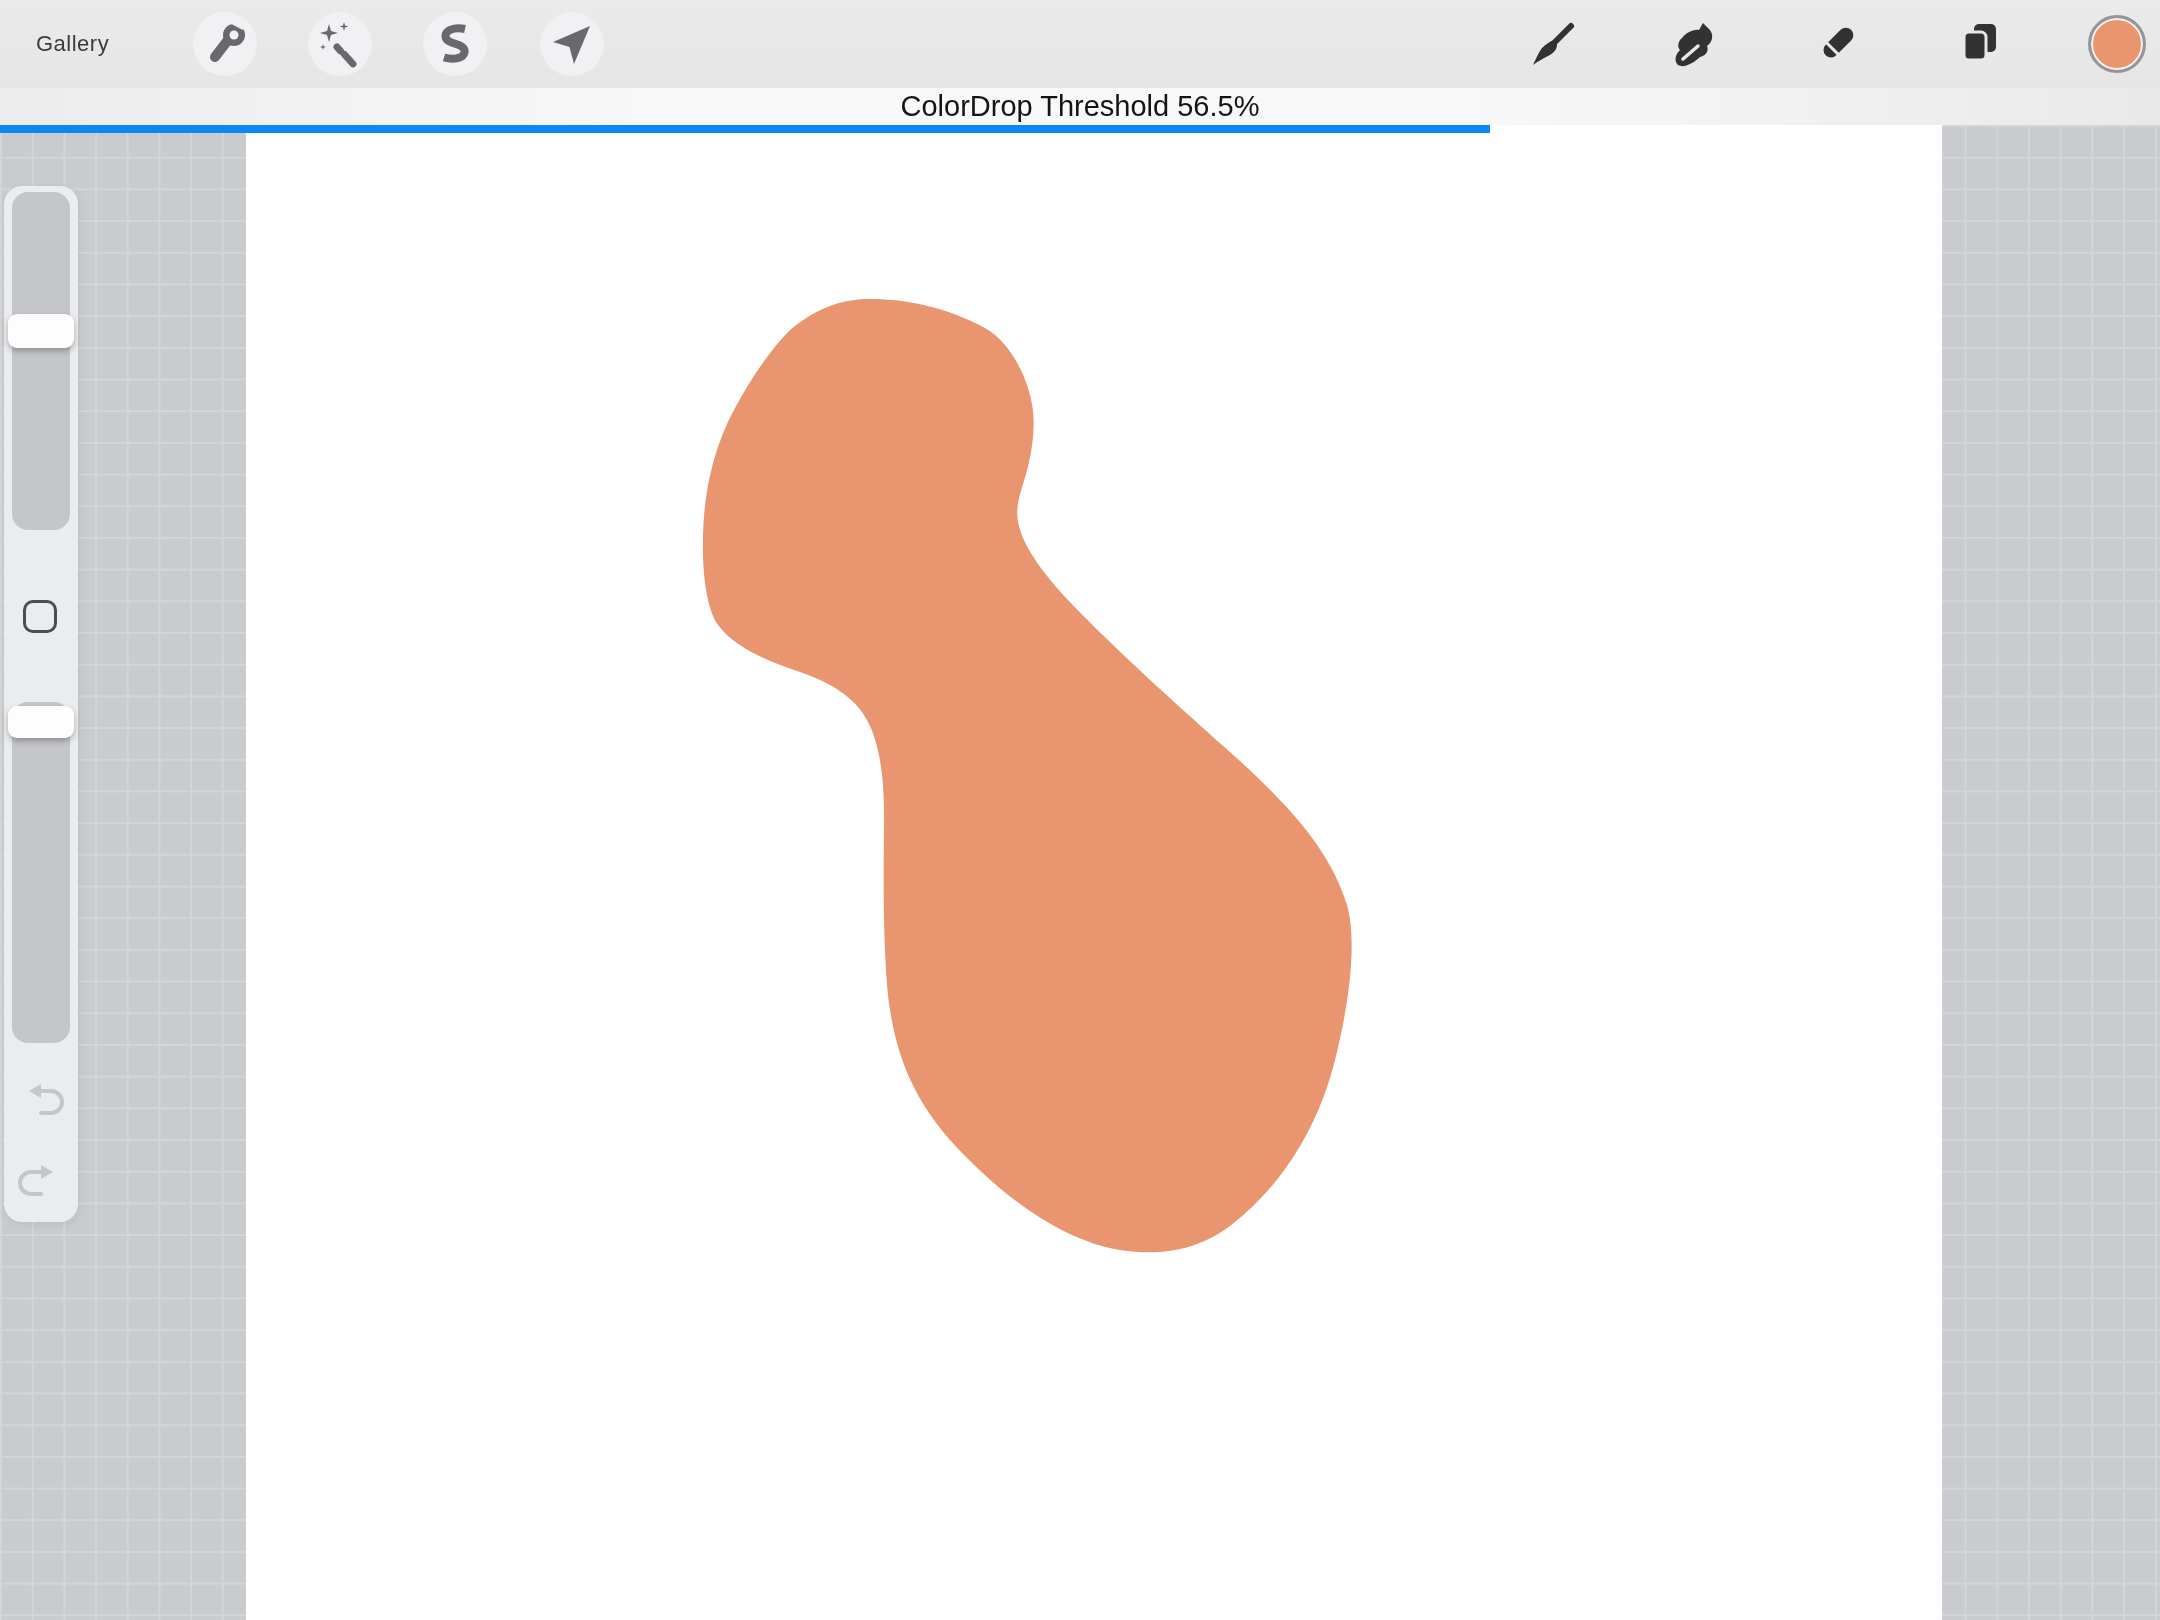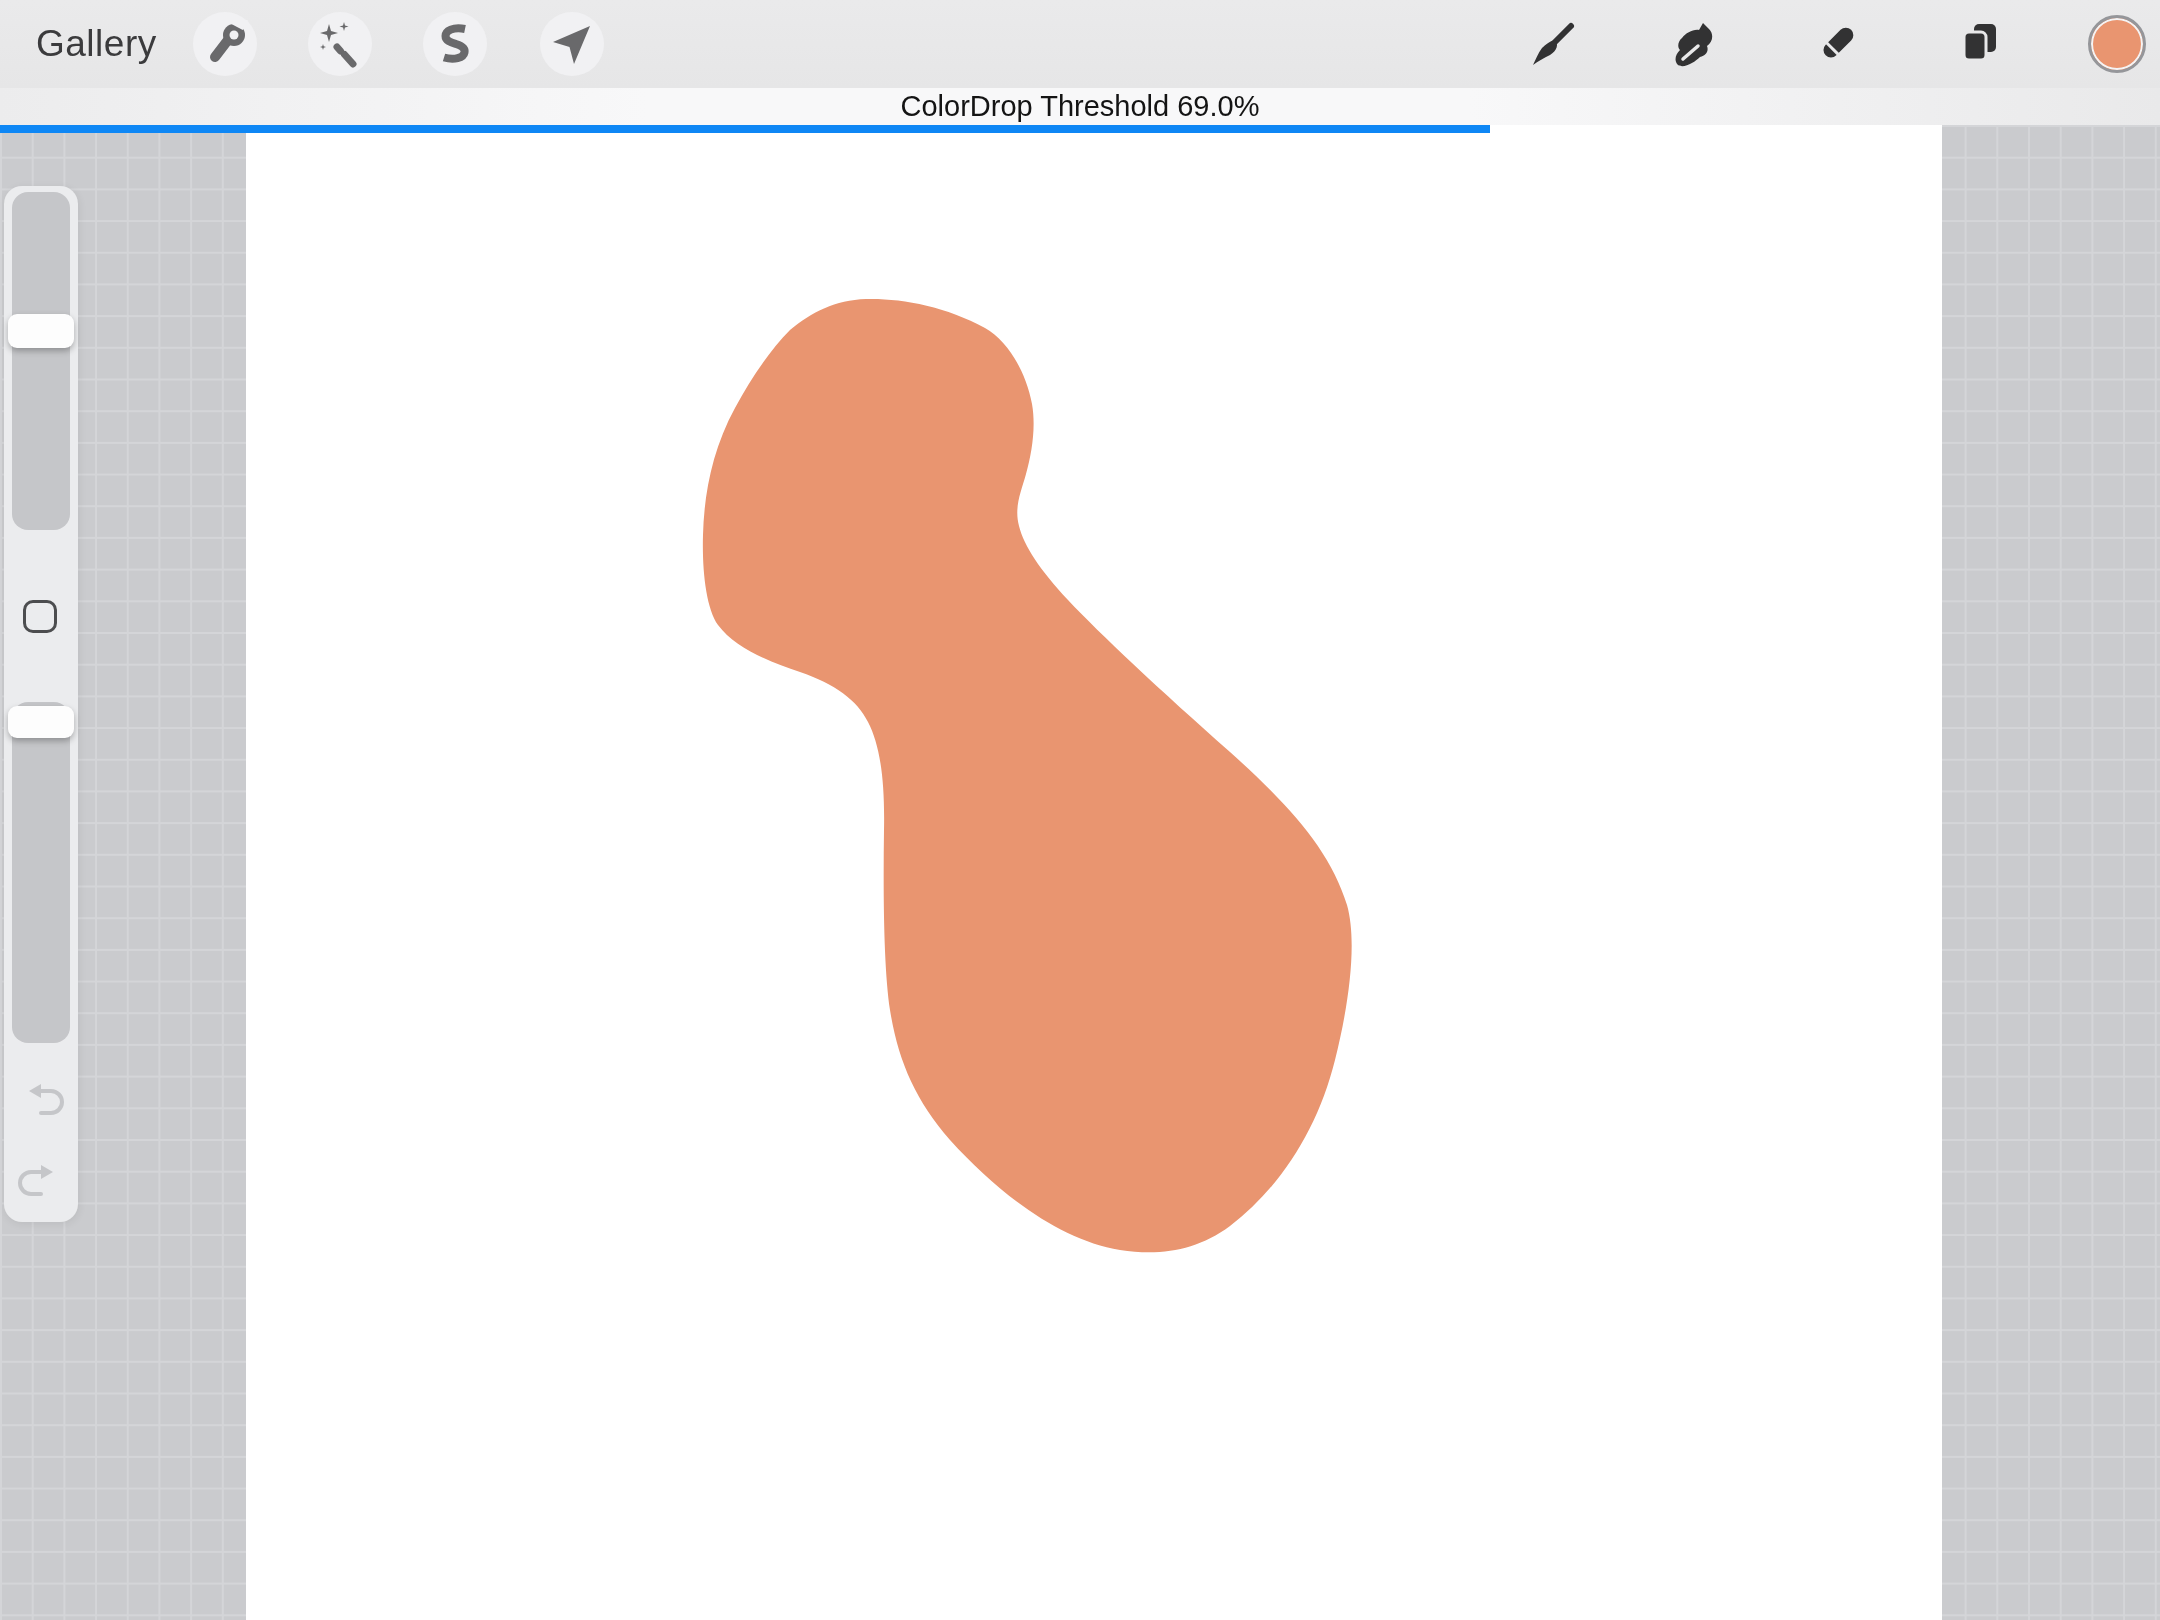--- a/index.html
+++ b/index.html
@@ -2,21 +2,21 @@
 <html><head>
 <meta charset="utf-8">
 <style>
   html,body{margin:0;padding:0;width:2160px;height:1620px;overflow:hidden;
     font-family:"Liberation Sans",sans-serif;position:relative;background:#cbcdd0;}
 
   
   .toolbar{position:absolute;top:0;left:0;width:2160px;height:88px;
     background:linear-gradient(180deg,#eaeaeb 0%,#e6e6e7 100%);z-index:30;}
   .gallery{position:absolute;left:36px;top:0;height:88px;display:flex;align-items:center;
-    font-size:37px;color:#3b3b3d;letter-spacing:.5px;cursor:default;}
+    font-size:22px;color:#3b3b3d;letter-spacing:.5px;cursor:default;}
   .tool-circle{position:absolute;top:12px;width:64px;height:64px;border-radius:50%;
     background:#f1f1f3;display:flex;align-items:center;justify-content:center;}
   .tc1{left:193px}.tc2{left:308px}.tc3{left:423px}.tc4{left:540px}
   .tool-right{position:absolute;top:20px;width:48px;height:48px;
     display:flex;align-items:center;justify-content:center;}
   .tr1{left:1529px}.tr2{left:1670px}.tr3{left:1813px}.tr4{left:1954px}
   .swatch{position:absolute;left:2088px;top:15px;width:58px;height:58px;border-radius:50%;
     background:var(--fill,#e99570);border:3px solid #95969a;box-sizing:border-box;
     box-shadow:inset 0 0 0 2px #f4f4f5;}
 
@@ -121,21 +121,21 @@
     <svg width="48" height="48" viewBox="0 0 48 48">
       <rect x="20" y="4" width="22" height="28" rx="5" fill="#323233"></rect>
       <rect x="10" y="12" width="22" height="28" rx="5" fill="#323233" stroke="#e8e8e9" stroke-width="3"></rect>
     </svg>
   </div>
 
   <div class="swatch" style="--fill: #E99570;"></div>
 </div>
 
 <div class="hud-strip">
-  <span>ColorDrop Threshold 69.0%</span>
+  <span>ColorDrop Threshold 56.5%</span>
 </div>
 <div class="progress" style="--fill: #0E87F5; --pct: 69;"></div>
 
 <div class="workspace">
 
   <div class="canvas">
     <svg class="artwork" width="1696" height="1495" viewBox="0 0 1696 1495">
       <path class="blob" d="M 544 205
                C 566 187, 589 175, 620 174
                C 654 173, 699 181, 739 203

